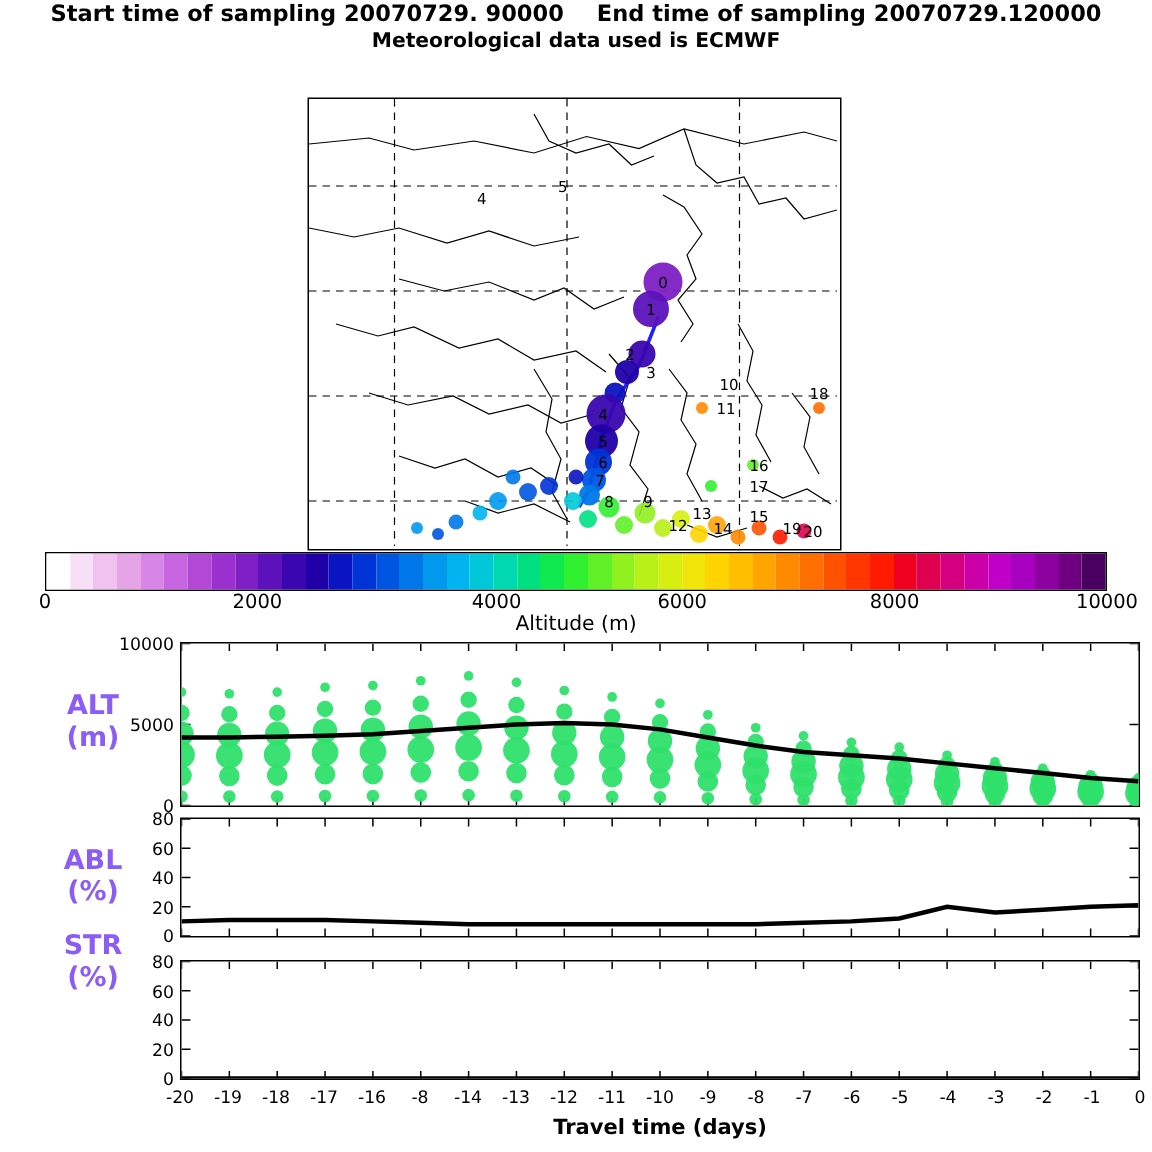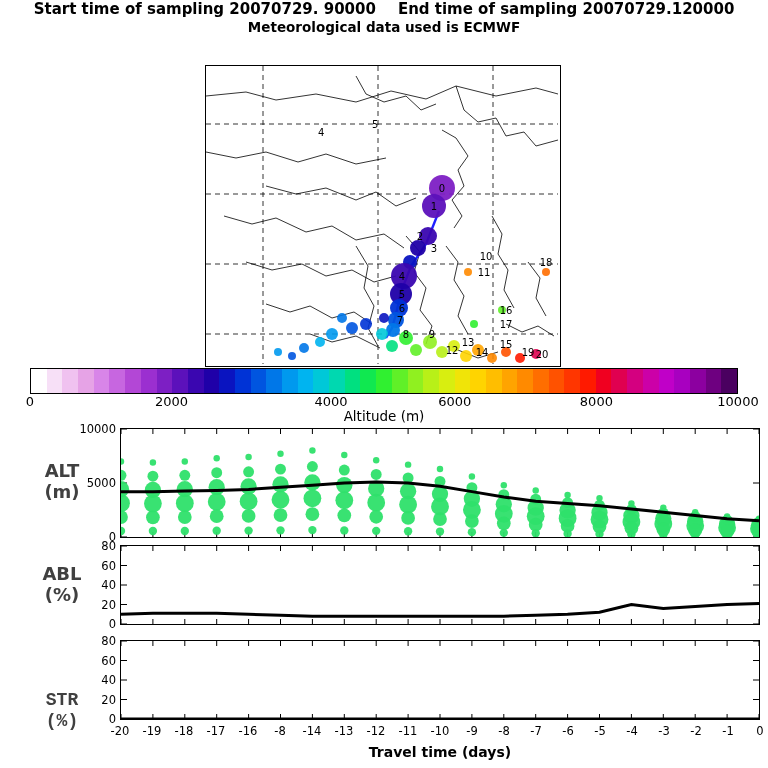--- a/index.html
+++ b/index.html
@@ -40,26 +40,26 @@
   }
 
   
   .ts-panel{border:1px solid #000;background:#fff;box-sizing:border-box;}
   #alt-panel{left:120px;top:428px;width:640px;height:110px;}
   #abl-panel{left:120px;top:545px;width:640px;height:80px;}
   #str-panel{left:120px;top:640px;width:640px;height:80px;}
   .ts-panel svg{display:block;}
 
   .ylab{
-    position:absolute;text-align:center;font-weight:bold;color:#404040;
+    position:absolute;text-align:center;font-weight:bold;color:#8b5cf6;
     font-size:18px;line-height:21px;left:8px;width:108px;
   }
   #alt-ylab{top:460px;}
   #abl-ylab{top:563px;}
-  #str-ylab{top:690px;font-family:Liberation Mono, monospace;}
+  #str-ylab{top:620px;}
 
   .ytick{position:absolute;font-size:11.5px;color:#000;text-align:right;width:44px;transform:translateY(-50%);}
   .xtick{position:absolute;font-size:11.5px;color:#000;text-align:center;transform:translateX(-50%);}
   #xaxis-label{
     position:absolute;left:120px;top:744px;width:640px;text-align:center;
     font-weight:bold;font-size:14px;color:#000;
   }
   .maplabel{font-size:10px;fill:#000;font-family:"DejaVu Sans",sans-serif;}
 </style>
 </head>

